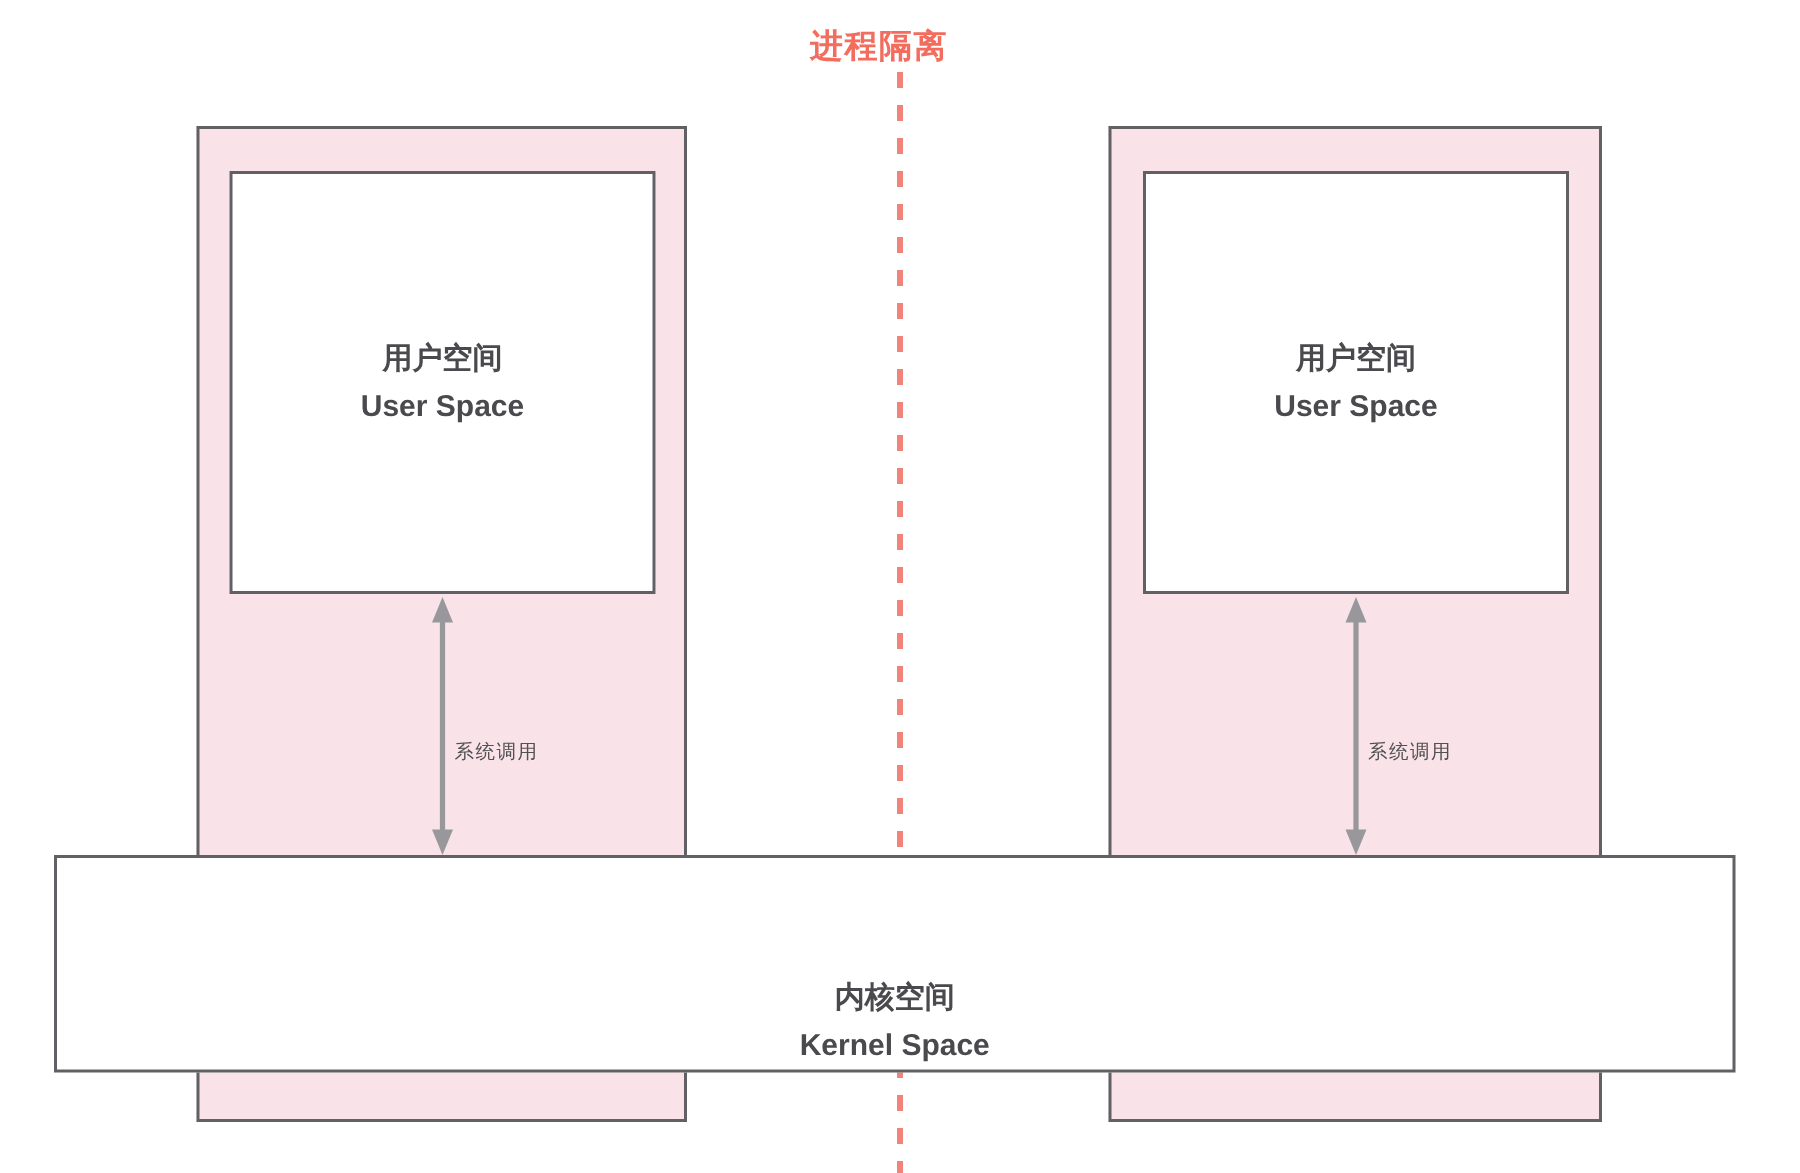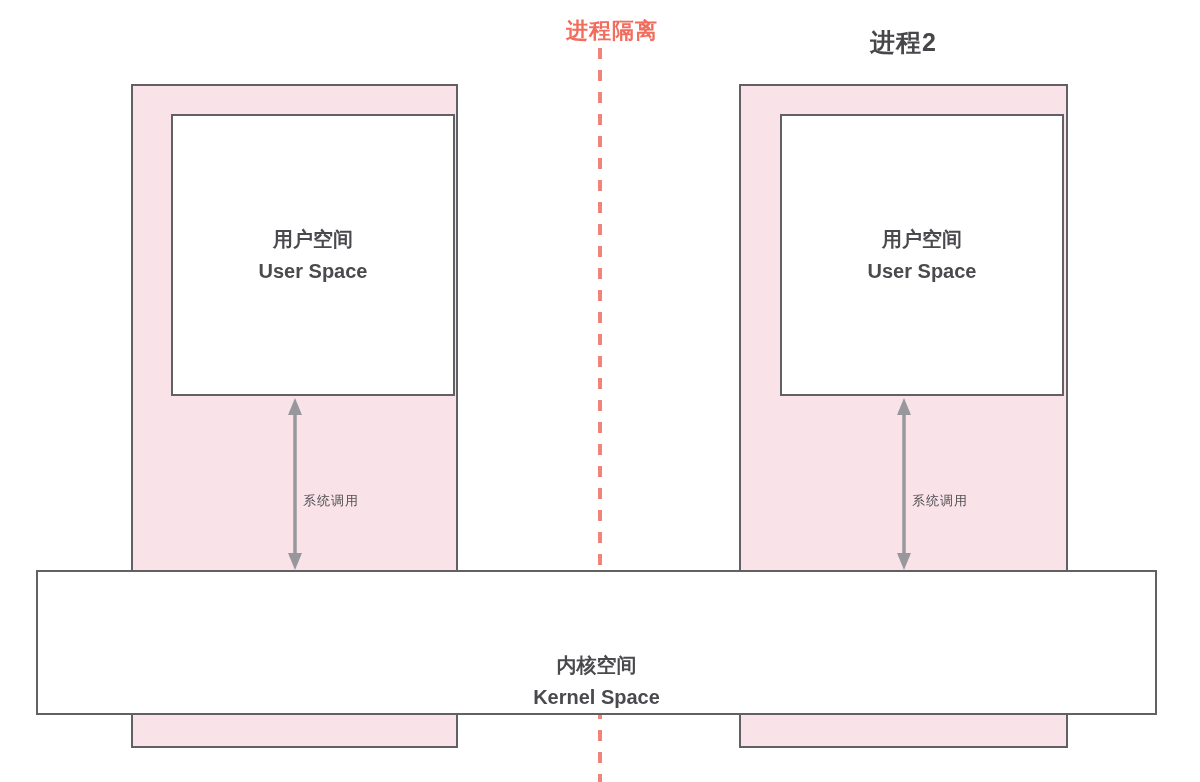--- a/index.html
+++ b/index.html
@@ -21,21 +21,21 @@
     text-align: center;
     font-size: 25px;
     font-weight: bold;
     color: #47474b;
     letter-spacing: 1px;
   }
   #title-process1 { left: 131px; width: 327px; }
   #title-process2 { left: 739px; width: 329px; }
   #isolation-label {
     position: absolute;
-    left: 462px;
+    left: 436px;
     width: 300px;
     top: 16px;
     text-align: center;
     font-size: 22px;
     font-weight: bold;
     color: #f26d5e;
     letter-spacing: 1px;
   }
   #isolation-line {
     position: absolute;
@@ -65,21 +65,20 @@
     top: 114px;
     width: 280px;
     height: 278px;
     background: #ffffff;
     border: 2px solid #606065;
     display: flex;
     flex-direction: column;
     align-items: center;
     justify-content: center;
     z-index: 3;
-    margin-left: 18px;
   }
   #user-space-1 { left: 153px; }
   #user-space-2 { left: 762px; }
   .space-label-zh, .space-label-en {
     font-size: 20px;
     font-weight: bold;
     color: #4a4a4e;
     line-height: 32px;
     text-align: center;
   }
@@ -116,21 +115,20 @@
     align-items: center;
     justify-content: flex-end;
     z-index: 4;
   }
 </style>
 </head>
 <body>
 
 <div id="canvas">
 
-  <div id="title-process2" class="title">进程2</div>
   <div id="isolation-label">进程隔离</div>
 
   <div id="isolation-line"></div>
 
   <div id="process1-box" class="process-box"></div>
   <div id="user-space-1" class="user-space-box">
     <div class="space-label-zh">用户空间</div>
     <div class="space-label-en">User Space</div>
   </div>
   <svg id="syscall-arrow-1" class="syscall-arrow" viewBox="0 0 22 172" aria-hidden="true">

